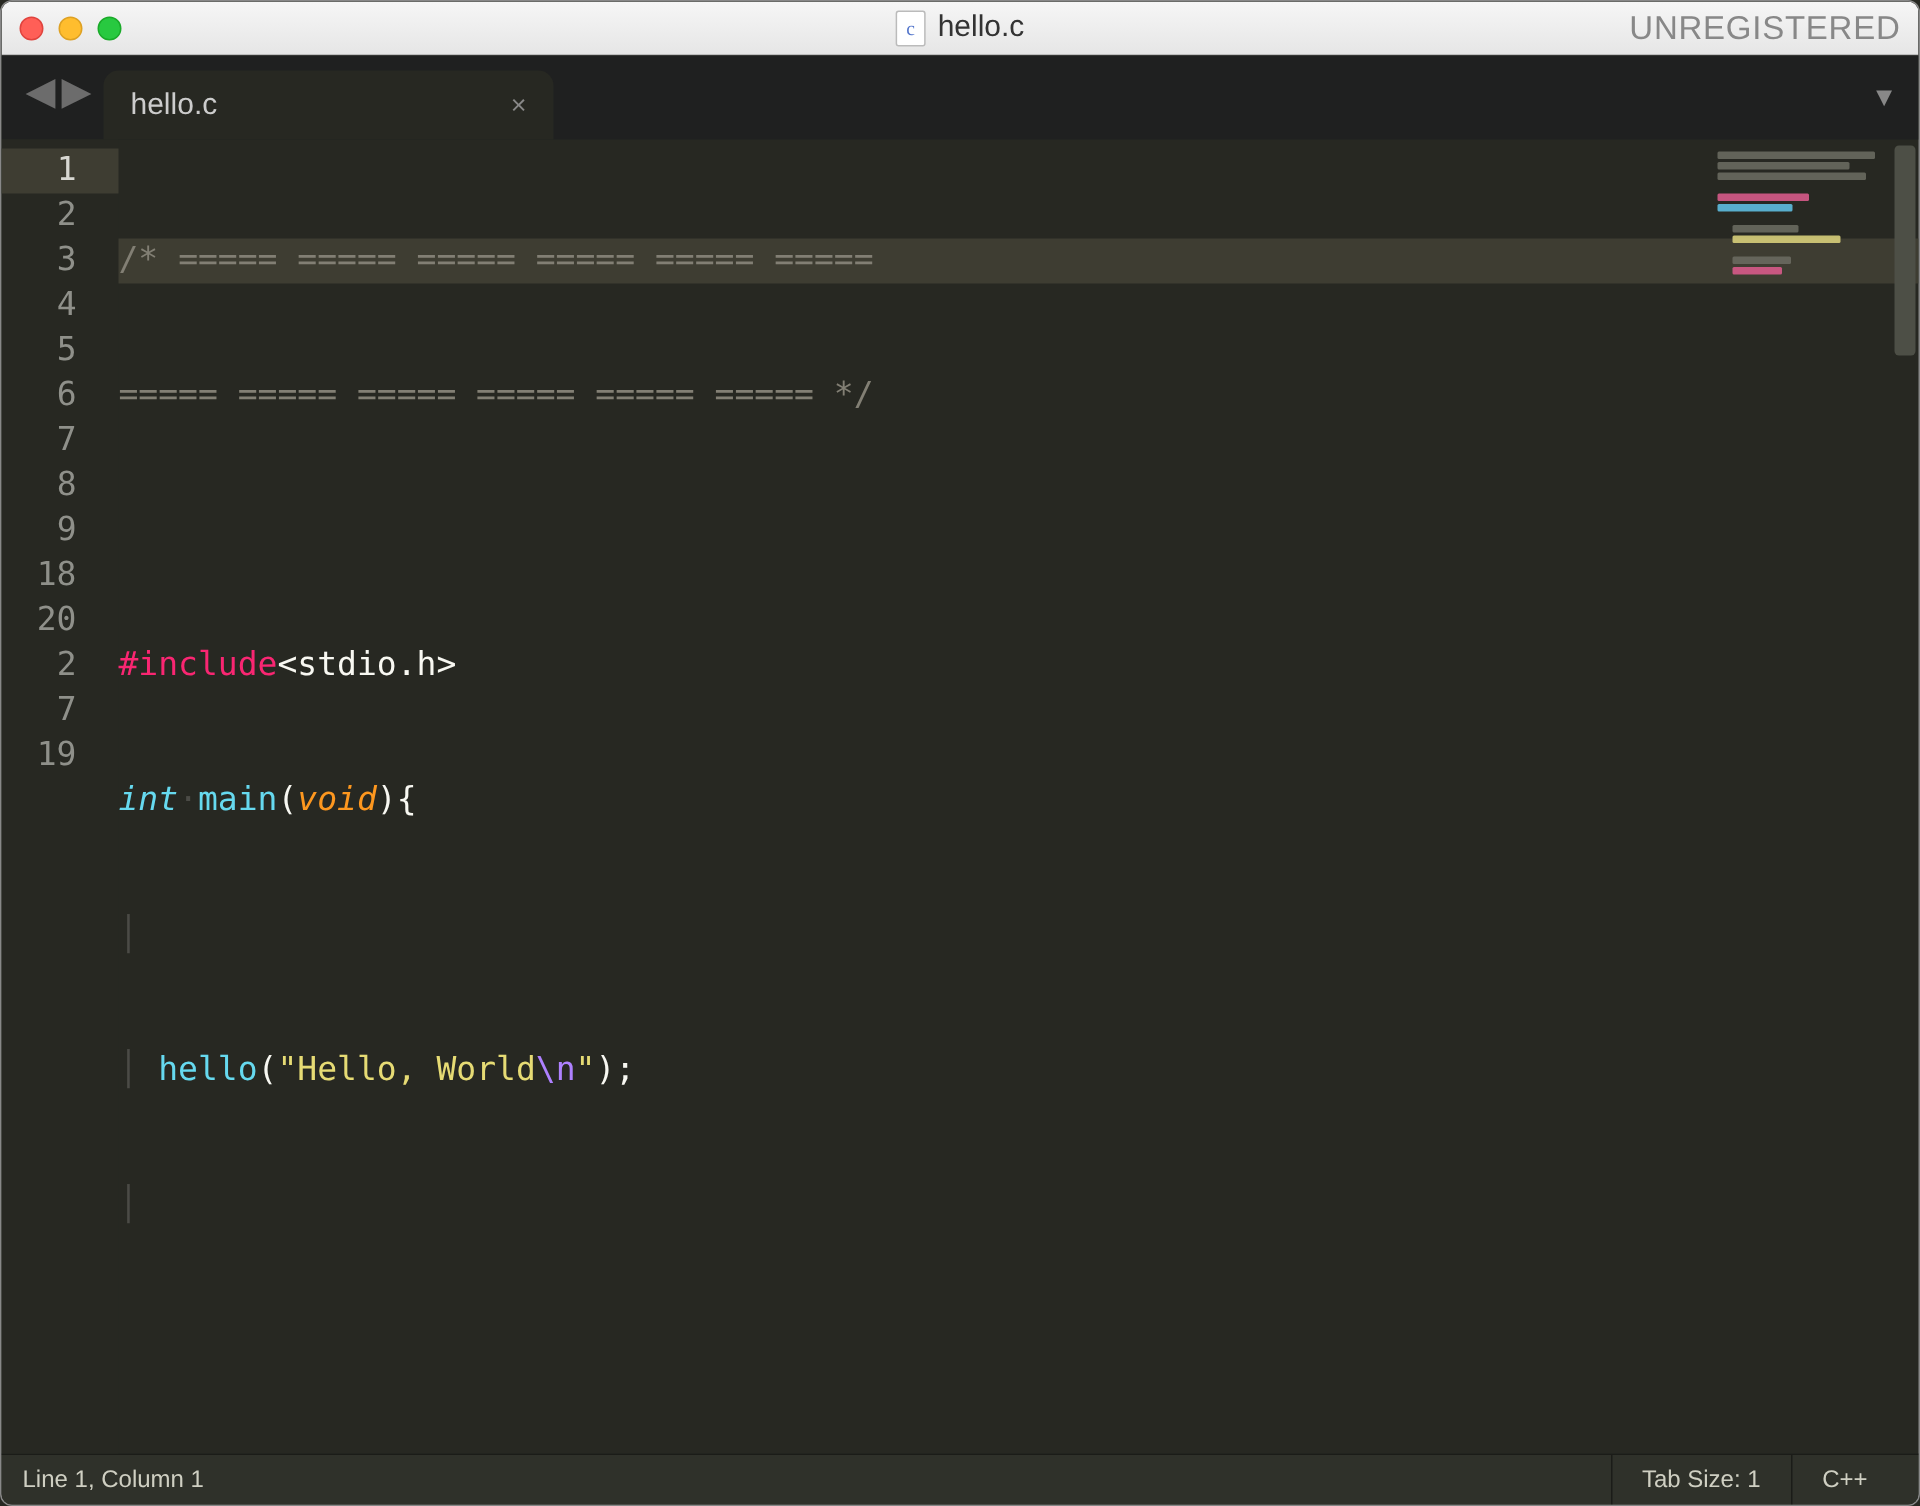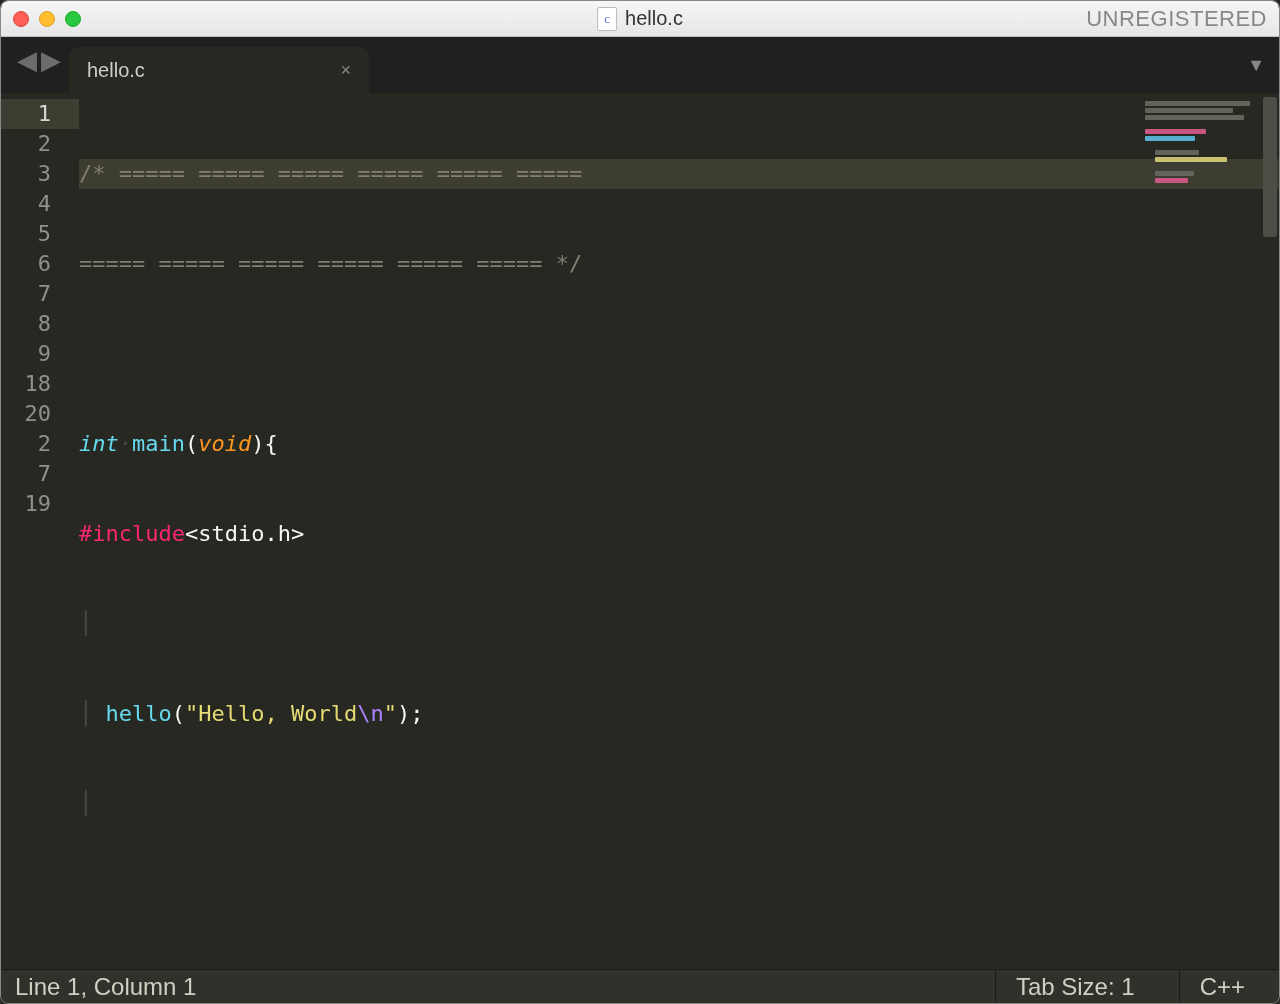--- a/index.html
+++ b/index.html
@@ -170,23 +170,22 @@
 }
 
 
 .statusbar {
   height: 34px;
   background: #2f312a;
   border-top: 1px solid #1b1c18;
   display: flex;
   align-items: center;
   color: #cfcfc2;
-  font-size: 24px;
+  font-size: 16px;
   padding: 0 14px;
-  gap: 24px;
 }
 .statusbar .cell {
   padding: 0 20px;
   border-left: 1px solid #1b1c18;
   height: 100%;
   display: flex;
   align-items: center;
 }
 .statusbar .cell:first-child { border-left: none; padding-left: 0; }
 .statusbar .spacer { flex: 1; }
@@ -234,22 +233,22 @@
     <div class="ln">20</div>
     <div class="ln">2</div>
     <div class="ln">7</div>
     <div class="ln">19</div>
   </div>
 
   <div class="code">
     <div class="row active"><span class="c-comment"><span>/* </span><span>===== ===== ===== ===== ===== =====</span></span></div>
     <div class="row"><span class="c-comment"><span>===== ===== ===== ===== ===== =====</span><span> */</span></span></div>
     <div class="row"></div>
+    <div class="row"><span class="c-keyword">#include</span><span class="c-white">&lt;stdio.h&gt;</span></div>
     <div class="row"><span class="c-type">int</span><span class="guide">·</span><span class="c-func">main</span><span class="c-punct">(</span><span class="c-param">void</span><span class="c-punct">){</span></div>
-    <div class="row"><span class="c-keyword">#include</span><span class="c-white">&lt;stdio.h&gt;</span></div>
     <div class="row"><span class="guide">│</span></div>
     <div class="row"><span class="guide">│ </span><span class="c-func">hello</span><span class="c-punct">(</span><span class="c-string">"Hello, World</span><span class="c-escape">\n</span><span class="c-string">"</span><span class="c-punct">);</span></div>
     <div class="row"><span class="guide">│</span></div>
     
     
     
     
   </div>
 
   <div class="minimap">

